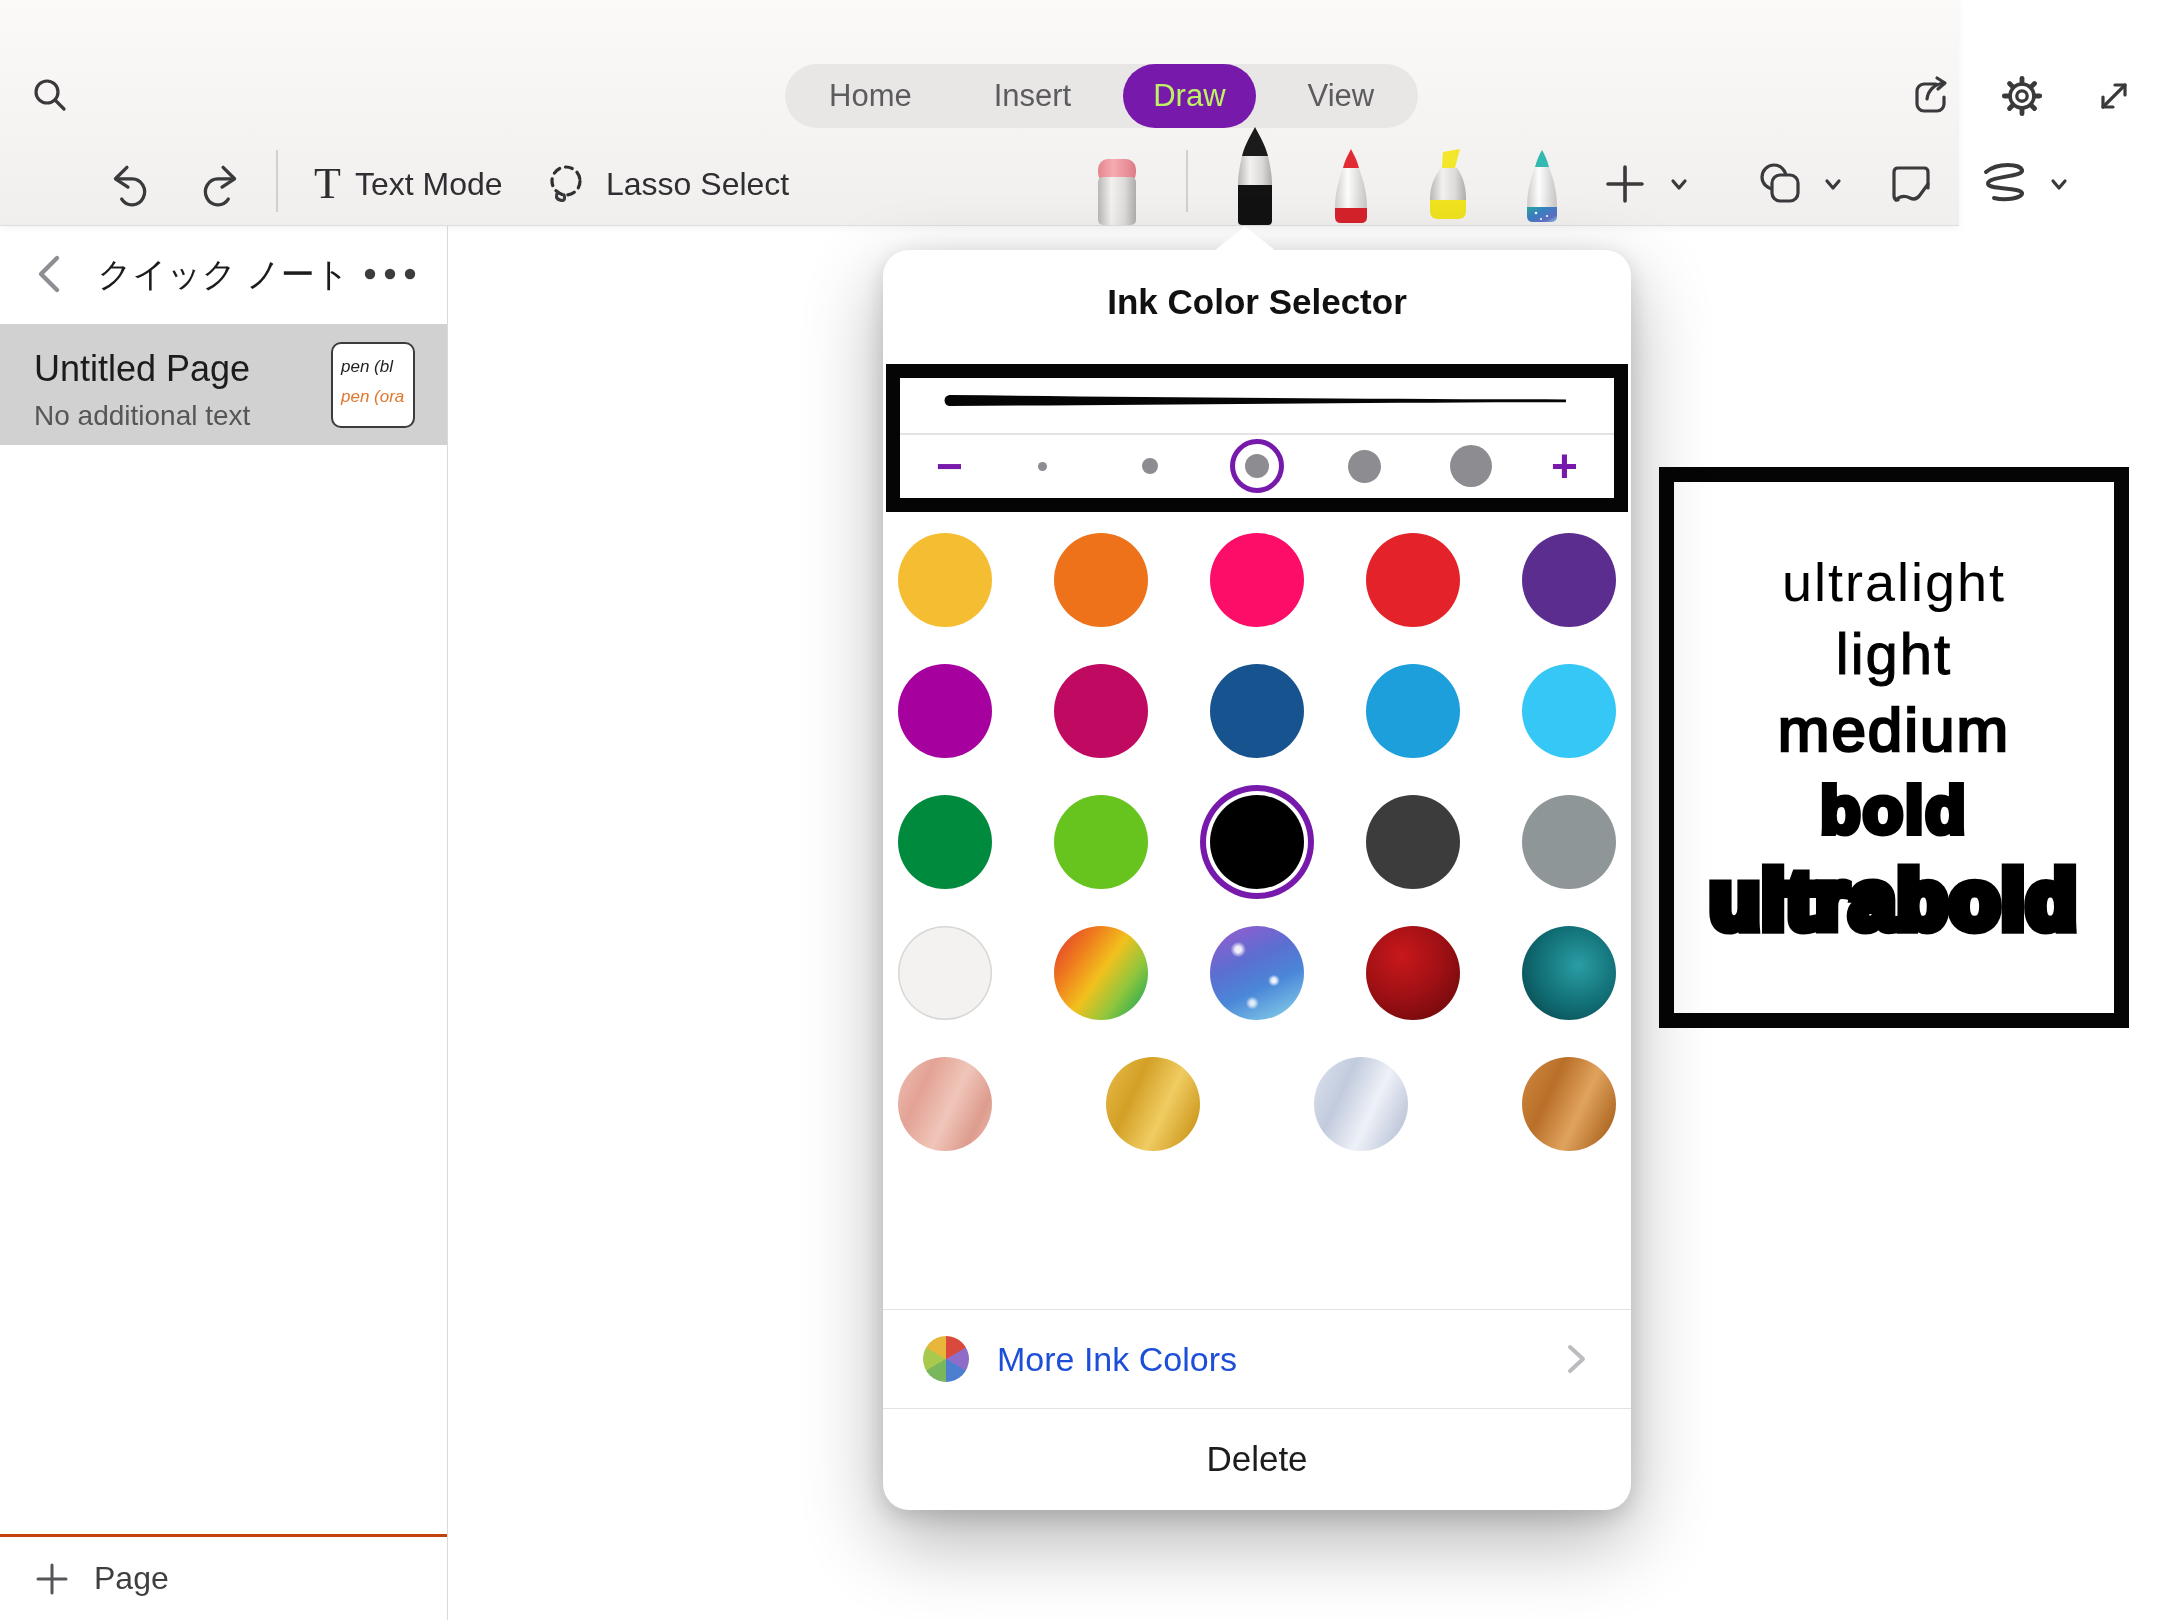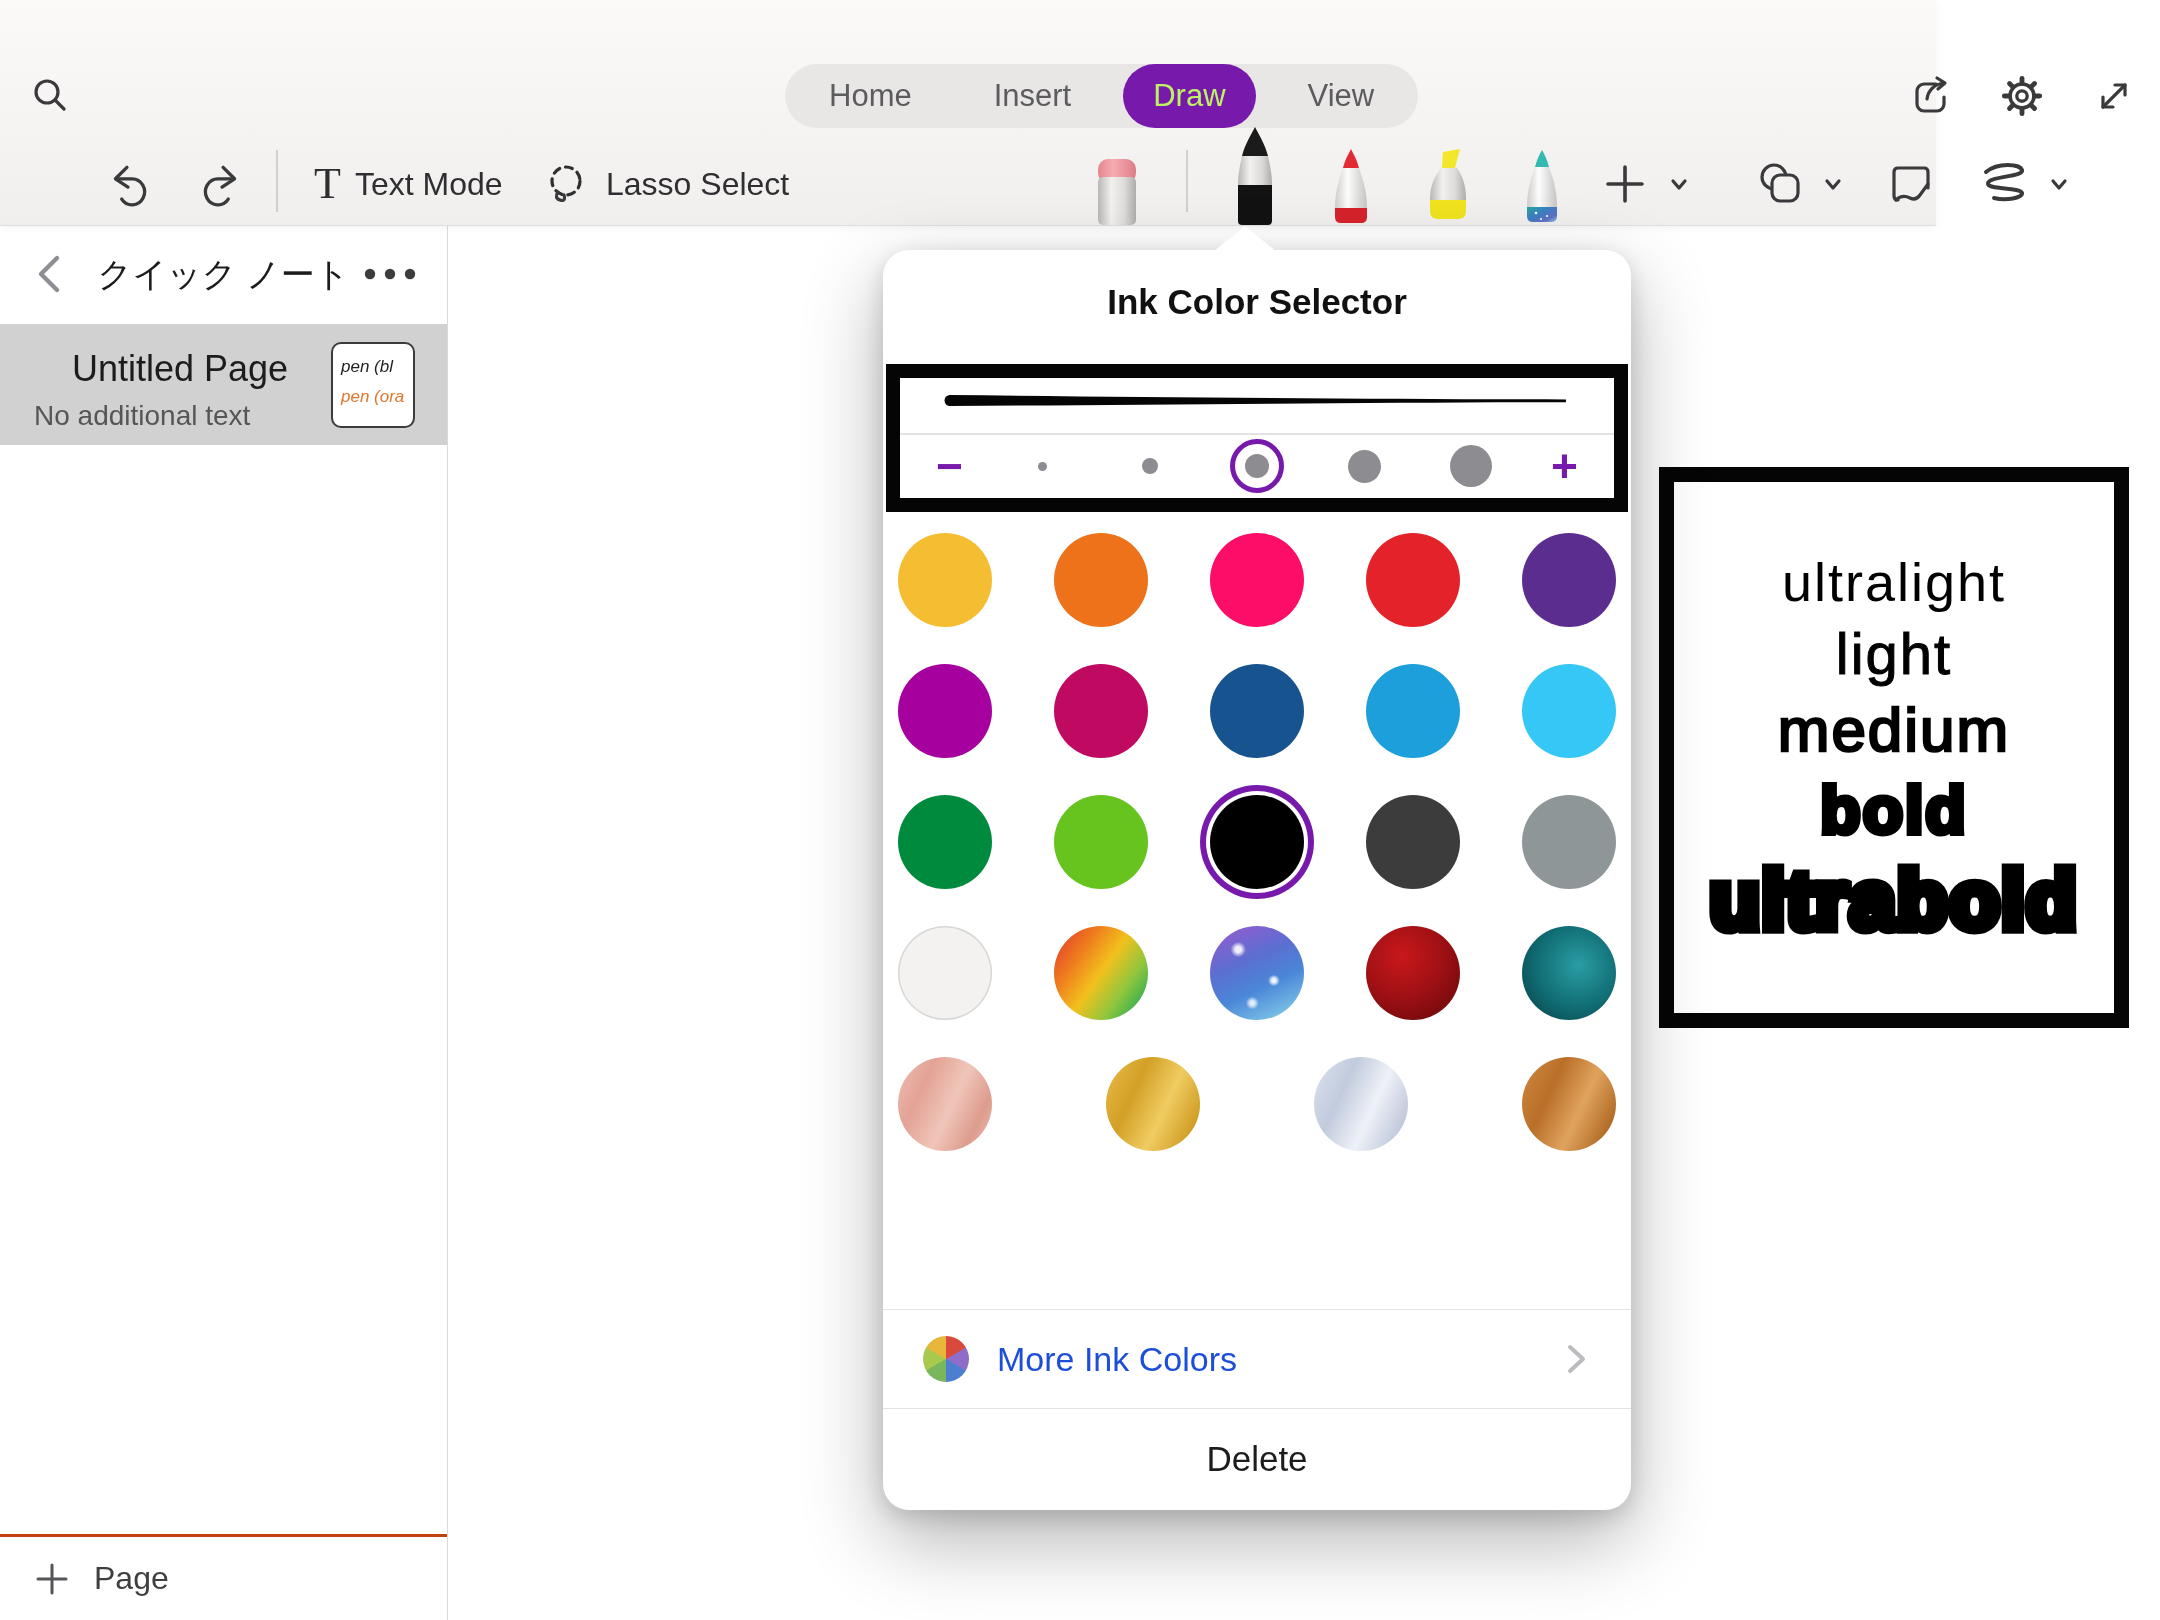--- a/index.html
+++ b/index.html
@@ -11,20 +11,21 @@
   svg{display:block;}
   .ic{stroke:#3a3a3c;stroke-width:3.2;fill:none;stroke-linecap:round;stroke-linejoin:round;}
 
   
   .topbar{
     position:absolute;left:0;top:0;width:1936px;height:225px;
     background:linear-gradient(#fbfaf9,#f0efee);
     border-bottom:1px solid #e0dedc;
     box-shadow:0 2px 8px rgba(0,0,0,.05);
     z-index:5;
+    padding-left:23px;
   }
   .iconbtn{position:absolute;display:flex;align-items:center;justify-content:center;cursor:pointer;}
 
   .tabbar{
     position:absolute;left:785px;top:64px;height:64px;
     background:#e9e7e6;border-radius:33px;
     display:flex;align-items:center;padding:0 14px;gap:22px;
   }
   .tab{
     height:64px;display:flex;align-items:center;padding:0 30px;
@@ -41,21 +42,21 @@
   
   .sidebar{
     position:absolute;left:0;top:225px;width:448px;height:1395px;
     background:#ffffff;border-right:1px solid #dcdad9;box-sizing:border-box;
   }
   .sb-header{position:absolute;left:0;top:0;width:100%;height:99px;display:flex;align-items:center;}
   .sb-title{position:absolute;left:0;right:0;text-align:center;font-size:34px;color:#1c1c1e;}
   .sb-item{
     position:absolute;left:0;top:99px;width:100%;height:121px;background:#d2d1d1;cursor:pointer;
   }
-  .sb-item-title{position:absolute;left:34px;top:24px;font-size:36px;color:#1c1c1e;margin-left:38px;}
+  .sb-item-title{position:absolute;left:34px;top:24px;font-size:36px;color:#1c1c1e;}
   .sb-item-sub{position:absolute;left:34px;top:76px;font-size:28px;color:#565658;}
   .sb-thumb{
     position:absolute;left:331px;top:18px;width:84px;height:86px;background:#fff;
     border:2.5px solid #3c3c3e;border-radius:10px;box-sizing:border-box;
     padding:8px 0 0 8px;overflow:hidden;
   }
   .sb-thumb div{font-size:17px;line-height:30px;white-space:nowrap;font-style:italic;}
   .sb-footer{
     position:absolute;left:0;bottom:0;width:100%;height:83px;border-top:3px solid #c2410c;
     display:flex;align-items:center;cursor:pointer;

